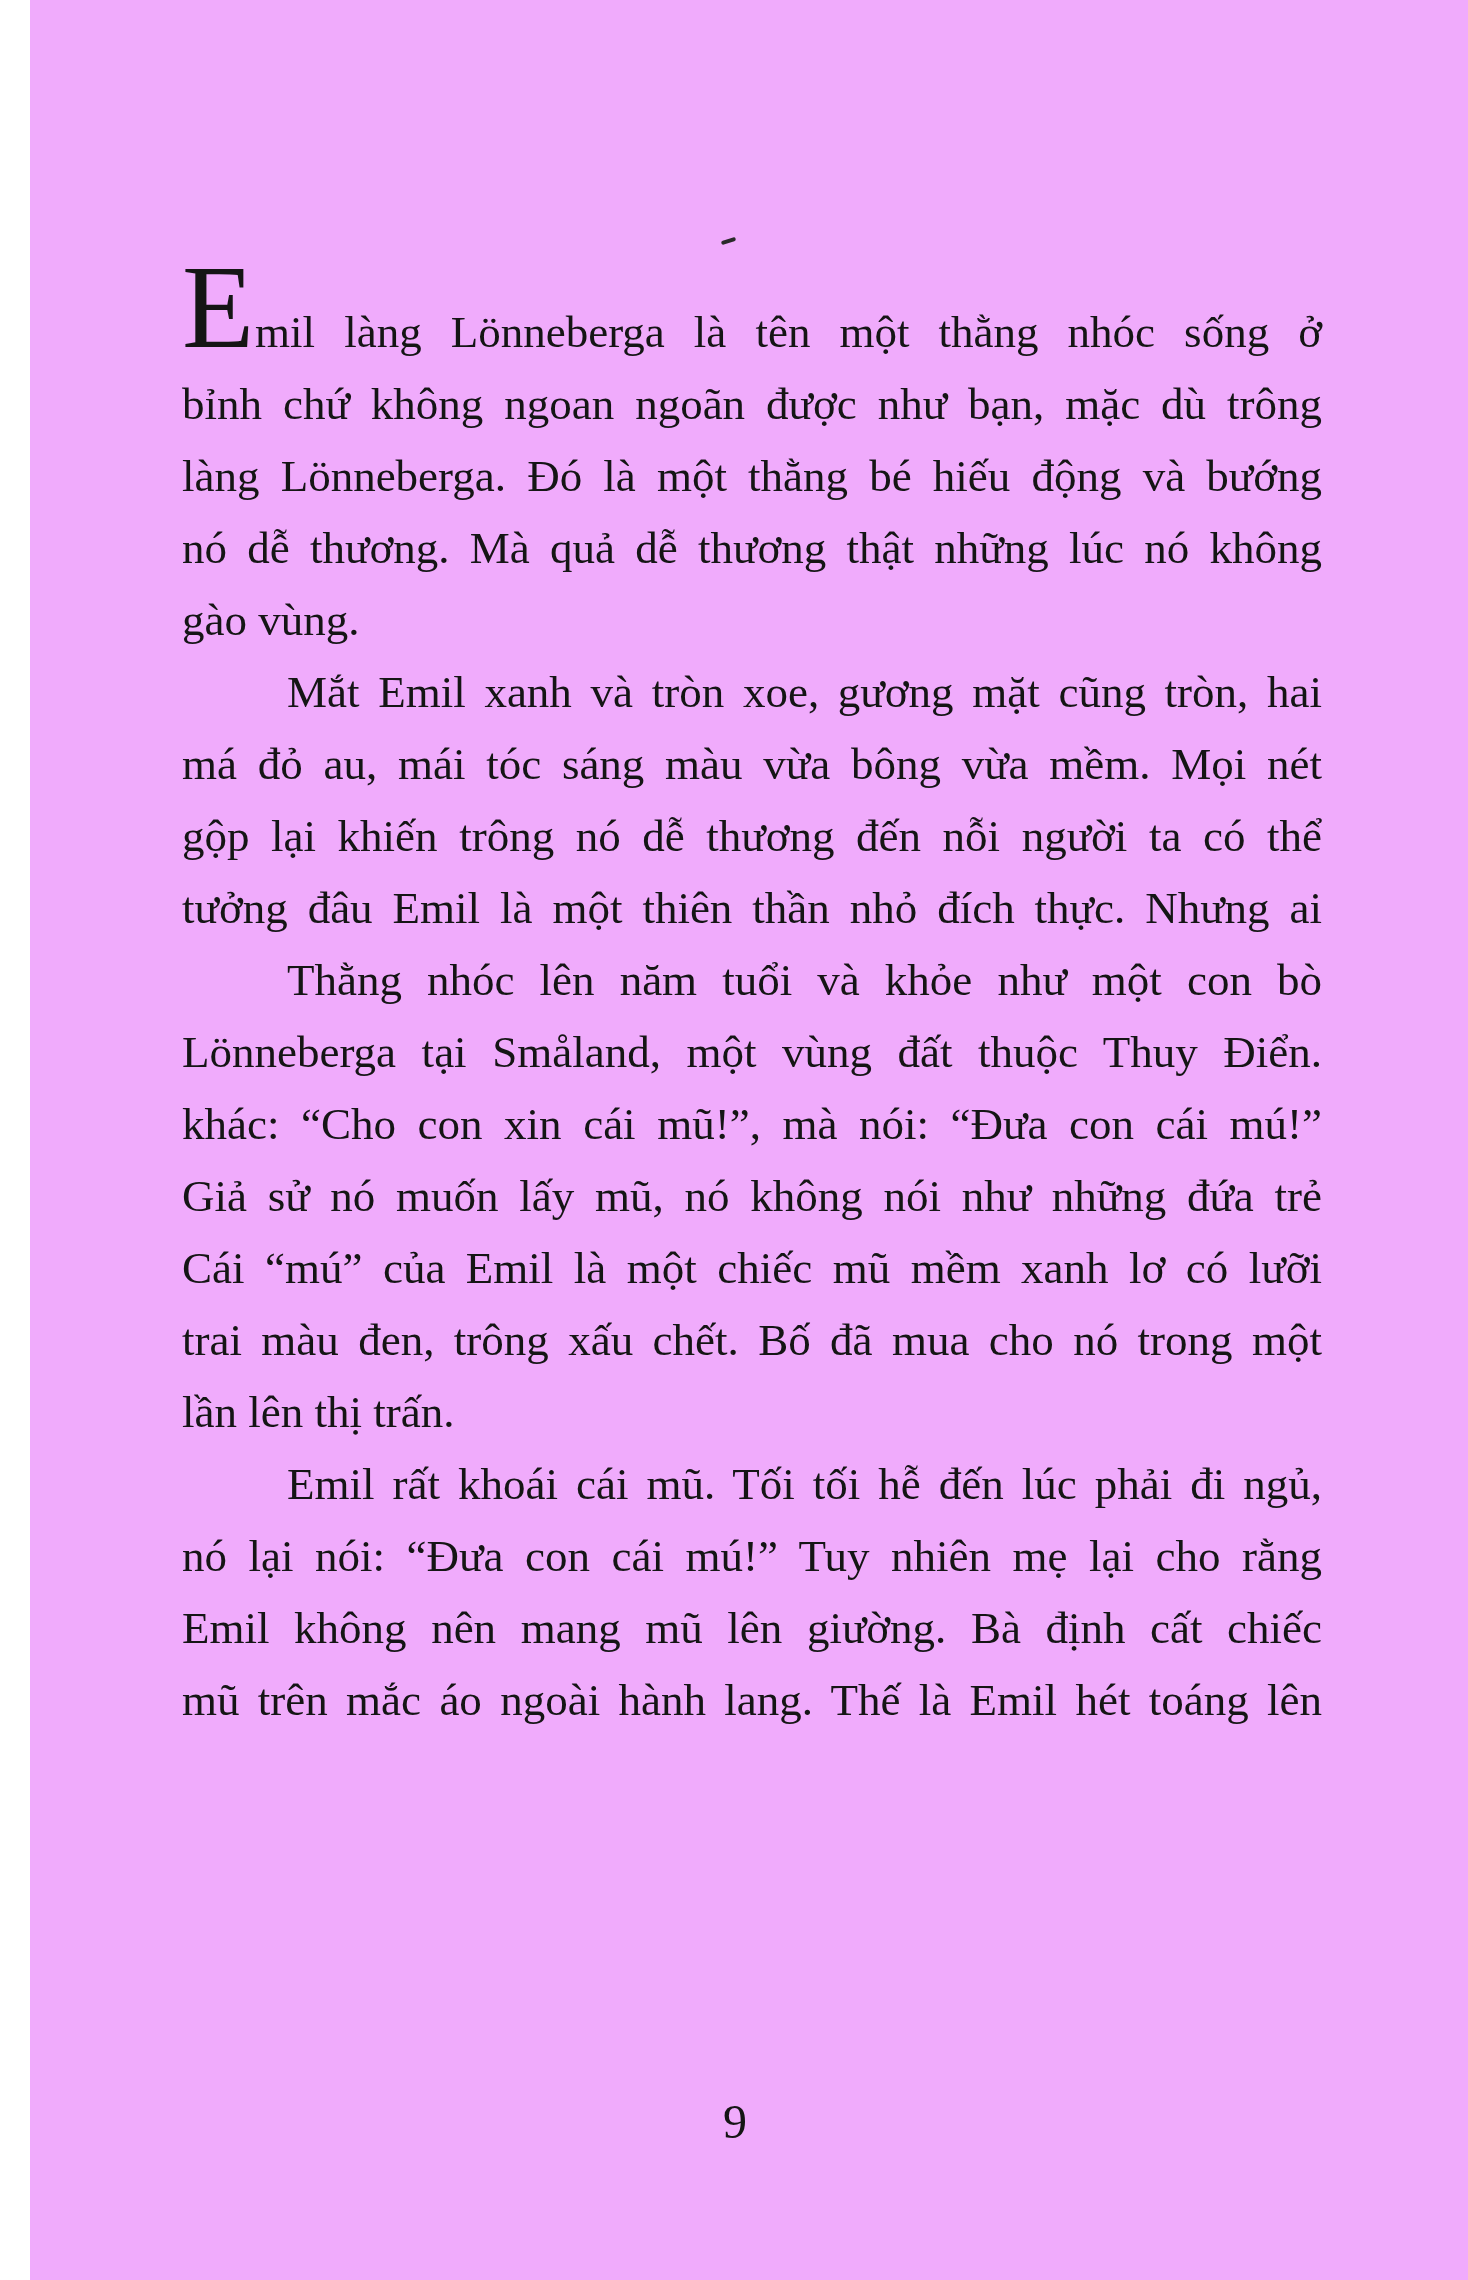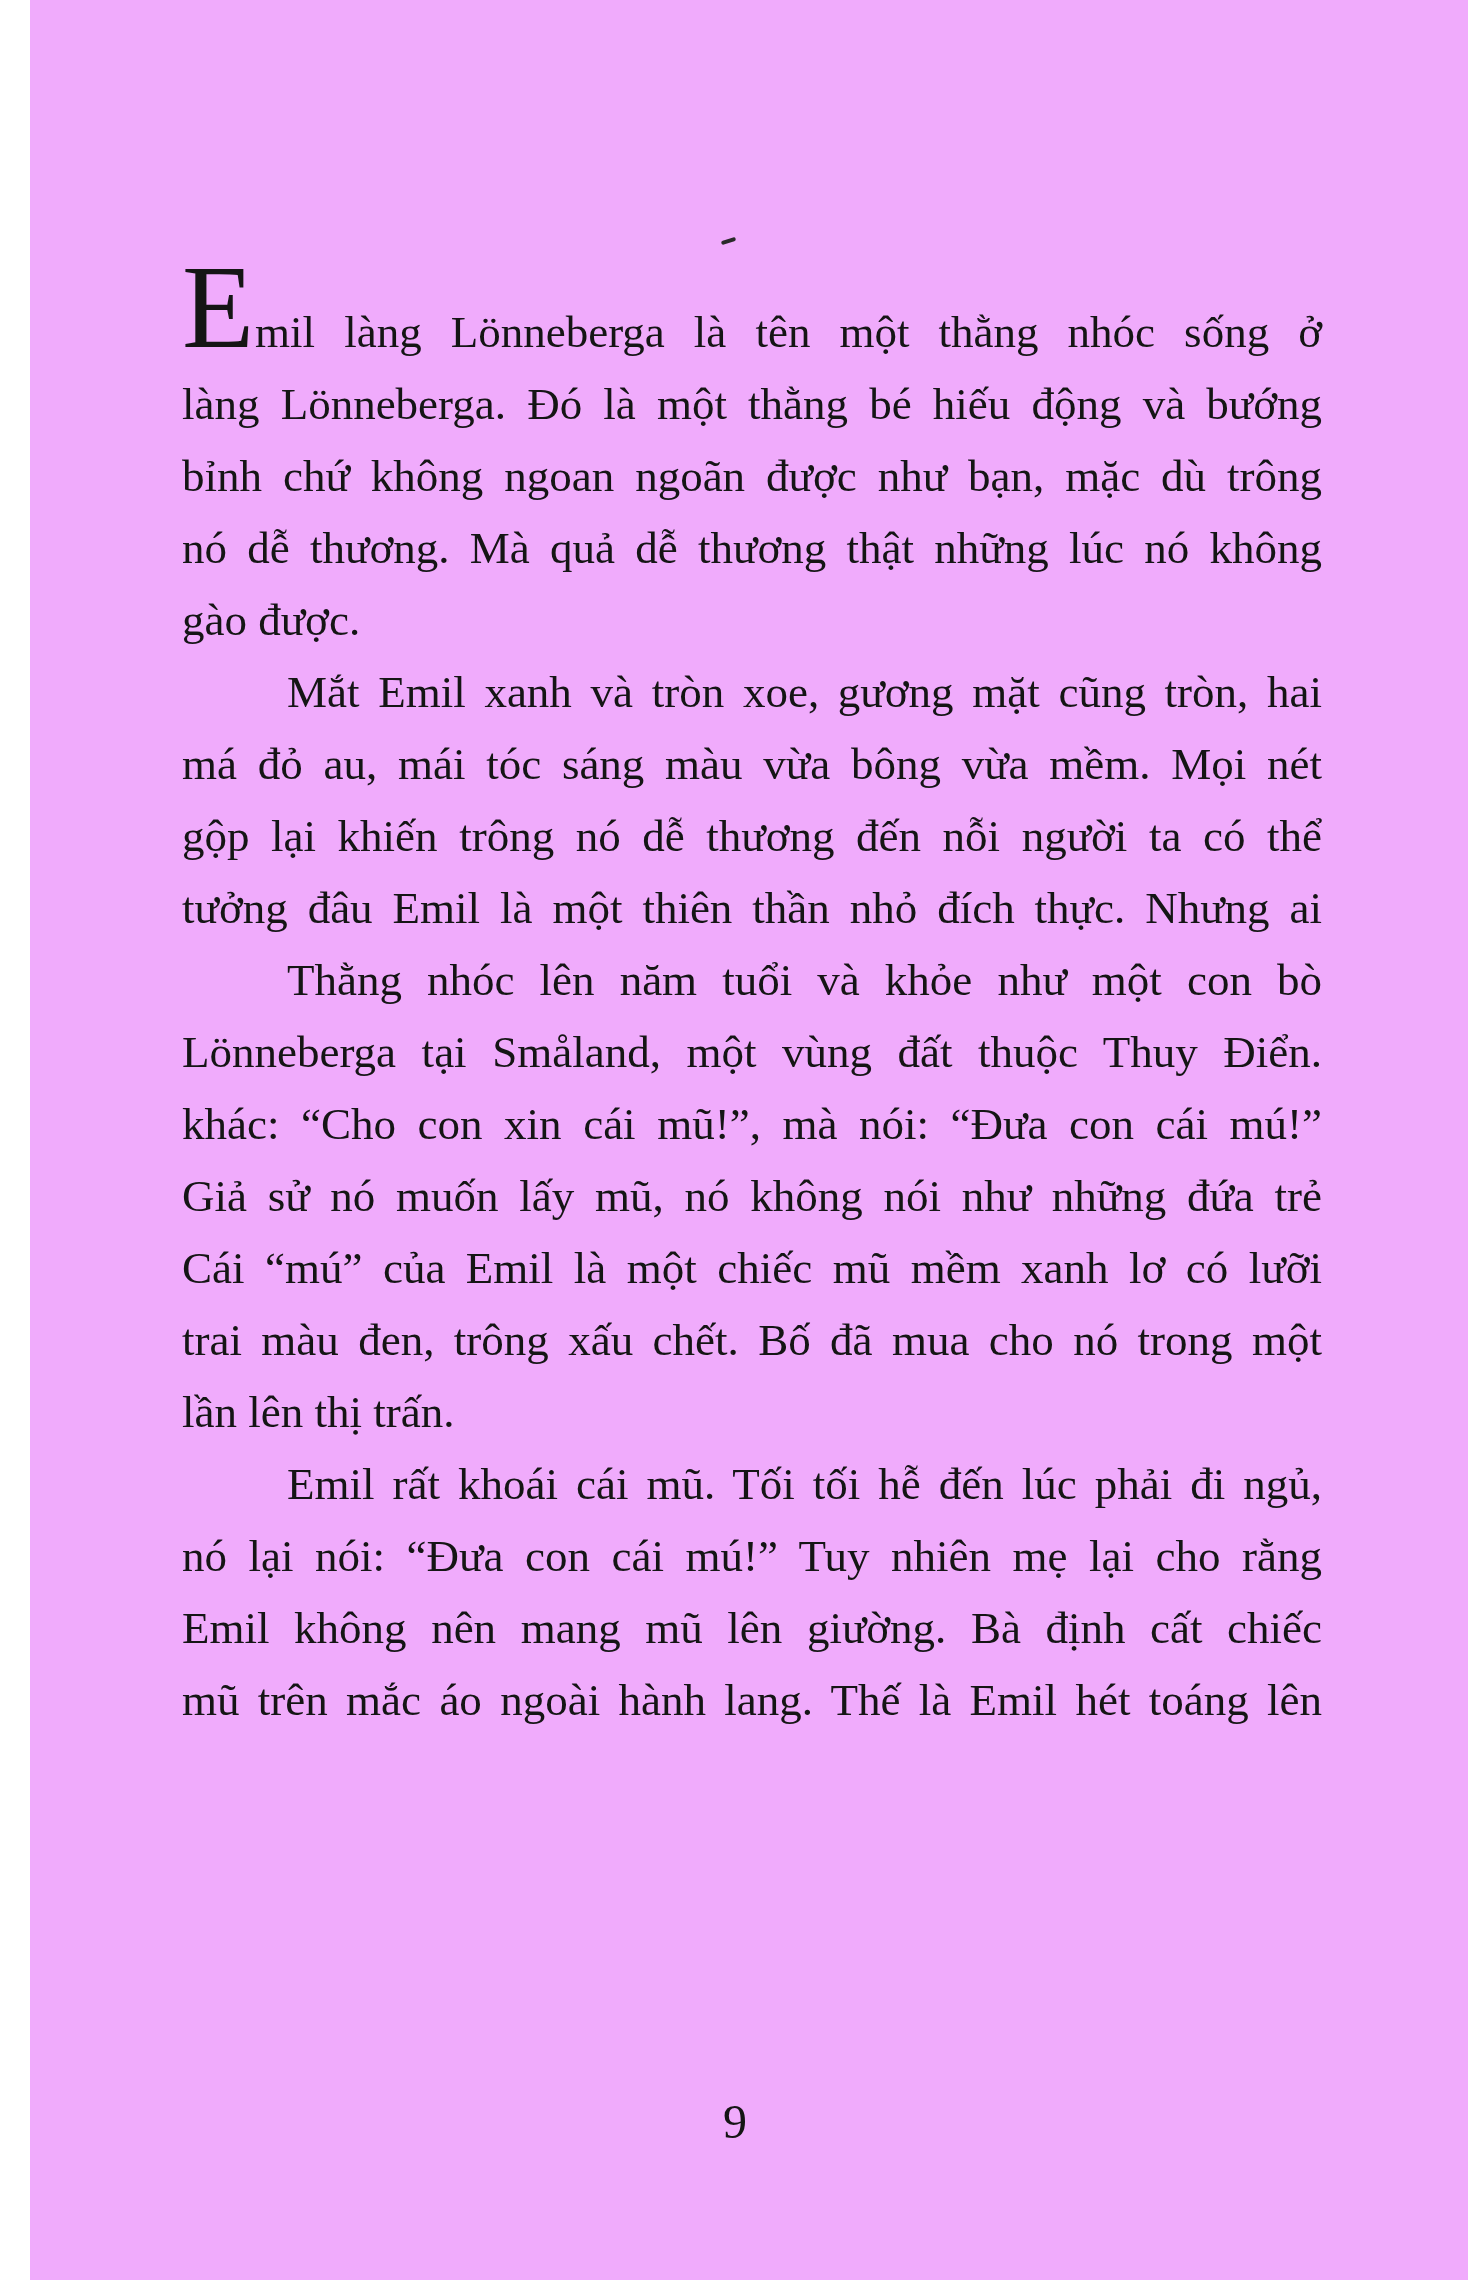--- a/index.html
+++ b/index.html
@@ -71,24 +71,24 @@
     transform: rotate(-18deg);
   }
 </style>
 </head>
 <body>
 
 <div id="page">
   <div id="ink-speck"></div>
   <div id="body-text">
       <div class="line"><span class="dropcap">E</span>mil làng Lönneberga là tên một thằng nhóc sống ở</div>
+      <div class="line">bỉnh chứ không ngoan ngoãn được như bạn, mặc dù trông</div>
       <div class="line">làng Lönneberga. Đó là một thằng bé hiếu động và bướng</div>
-      <div class="line">bỉnh chứ không ngoan ngoãn được như bạn, mặc dù trông</div>
       <div class="line">nó dễ thương. Mà quả dễ thương thật những lúc nó không</div>
-      <div class="line short">gào được.</div>
+      <div class="line short">gào vùng.</div>
       <div class="line indent">Mắt Emil xanh và tròn xoe, gương mặt cũng tròn, hai</div>
       <div class="line">má đỏ au, mái tóc sáng màu vừa bông vừa mềm. Mọi nét</div>
       <div class="line">gộp lại khiến trông nó dễ thương đến nỗi người ta có thể</div>
       <div class="line">tưởng đâu Emil là một thiên thần nhỏ đích thực. Nhưng ai</div>
       <div class="line indent">Thằng nhóc lên năm tuổi và khỏe như một con bò</div>
       <div class="line">Lönneberga tại Småland, một vùng đất thuộc Thuy Điển.</div>
       <div class="line">khác: “Cho con xin cái mũ!”, mà nói: “Đưa con cái mú!”</div>
       <div class="line">Giả sử nó muốn lấy mũ, nó không nói như những đứa trẻ</div>
       <div class="line">Cái “mú” của Emil là một chiếc mũ mềm xanh lơ có lưỡi</div>
       <div class="line">trai màu đen, trông xấu chết. Bố đã mua cho nó trong một</div>

